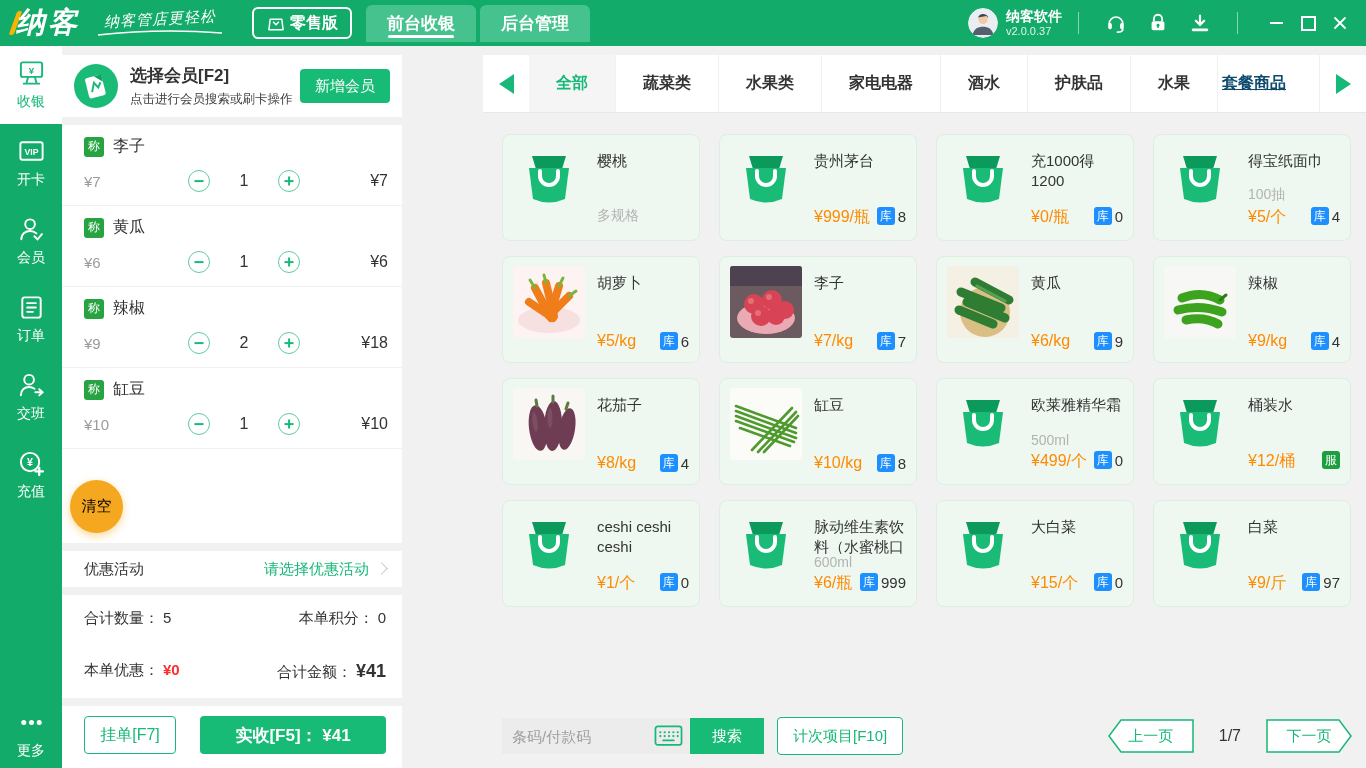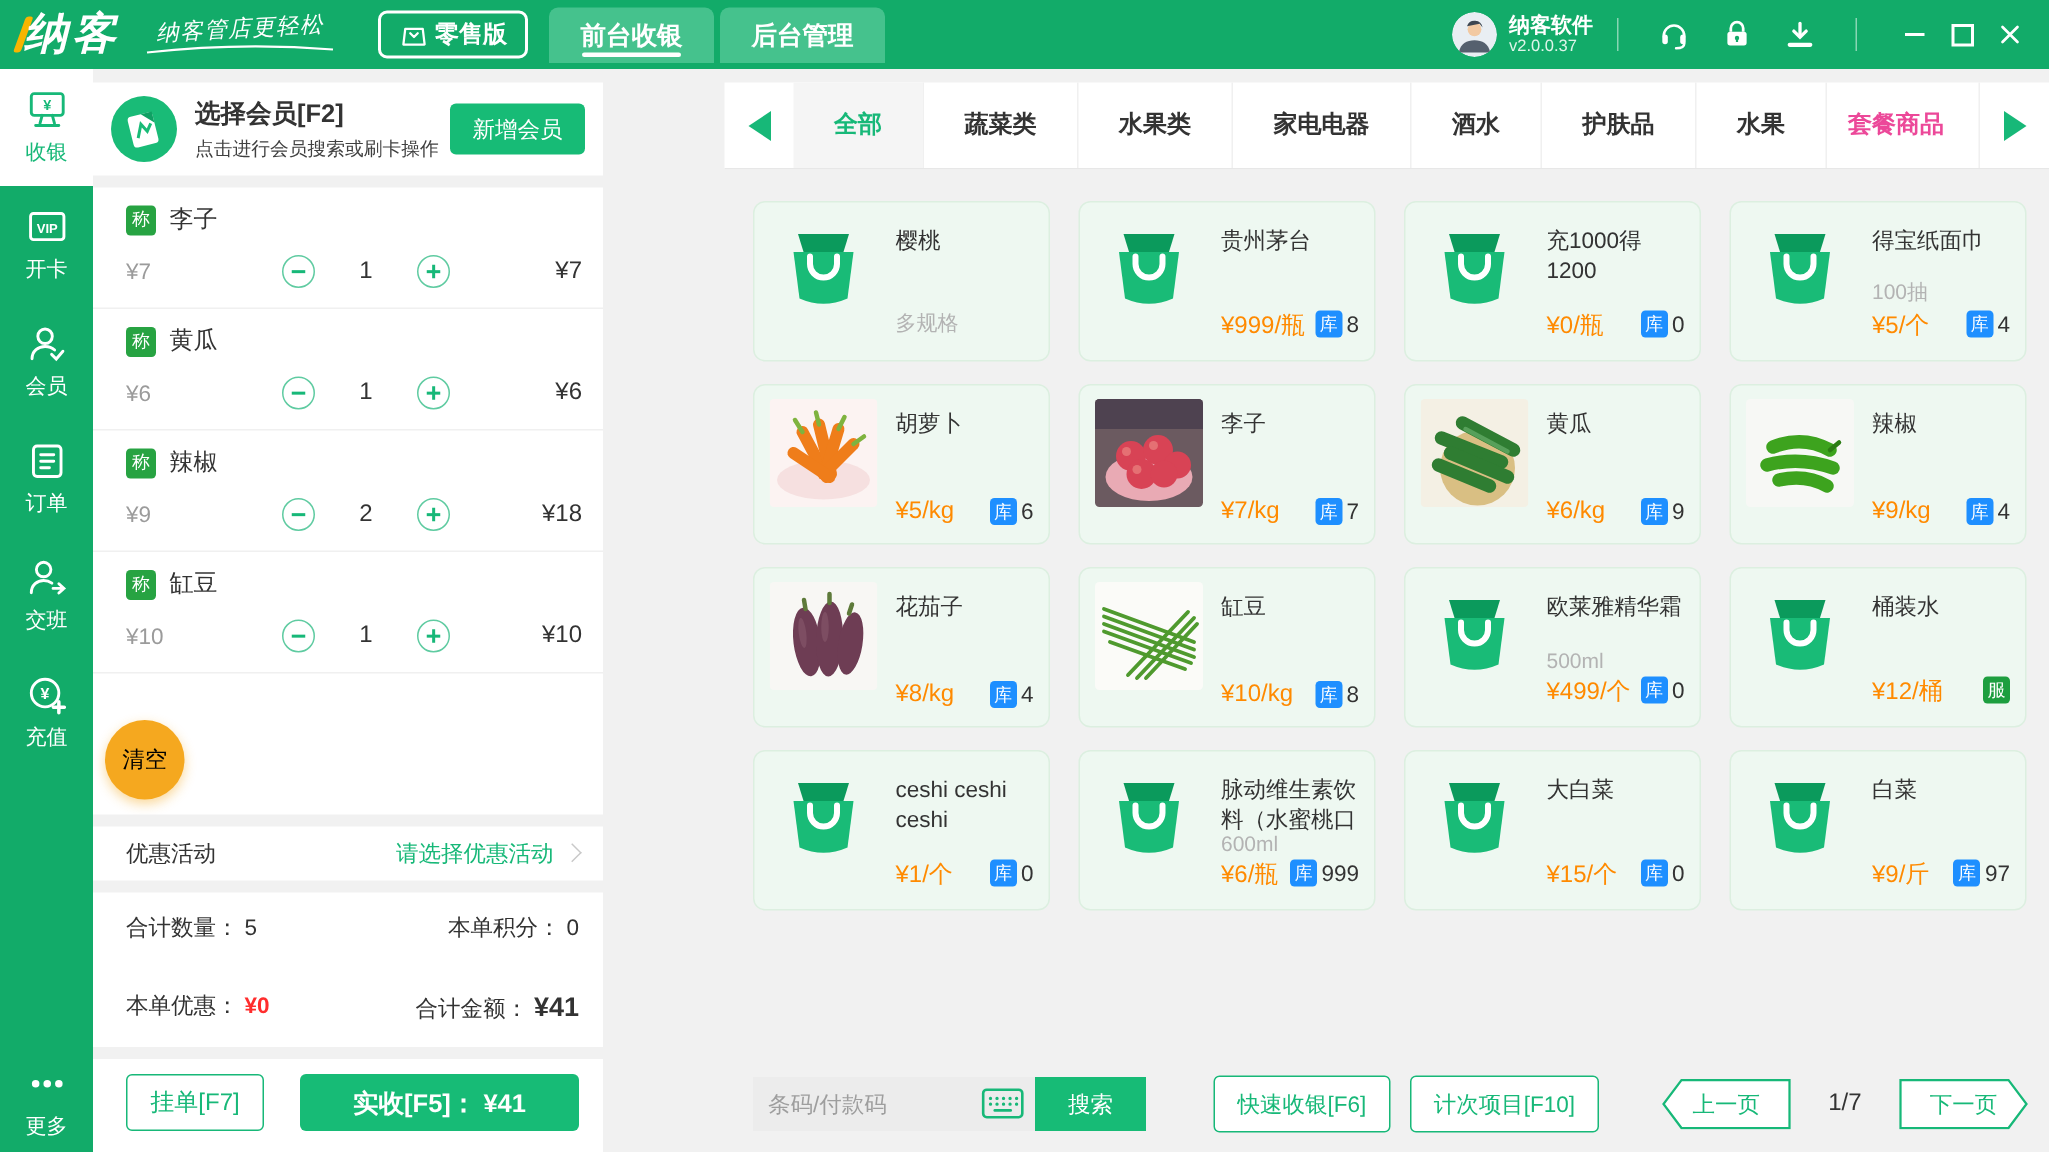--- a/index.html
+++ b/index.html
@@ -90,21 +90,21 @@
               padding-top:9px;box-sizing:border-box;}
   .cat-bar{background:#fff;height:57px;flex:none;display:flex;align-items:stretch;border-bottom:1px solid #e7e7e7;}
   .cat-arrow{width:46px;display:flex;align-items:center;justify-content:center;cursor:pointer;flex:none;}
   .tri-left{width:0;height:0;border-top:10px solid transparent;border-bottom:10px solid transparent;border-right:15px solid #17b878;}
   .tri-right{width:0;height:0;border-top:10px solid transparent;border-bottom:10px solid transparent;border-left:15px solid #17b878;}
   .cat-tabs{display:flex;align-items:stretch;}
   .cat-tab{padding:0 27px;display:flex;align-items:center;font-size:16px;font-weight:bold;color:#333;
            border-left:1px solid #f0f0f0;cursor:pointer;white-space:nowrap;}
   .cat-tab:first-child{border-left:none;}
   .cat-tab.active{background:#f5f5f5;color:#17b878;}
-  .cat-tab.highlight{color:#ec4899;padding:0 14px;}
+  .cat-tab.highlight{color:#0c4a6e;padding:0 4px;text-decoration:underline;}
   .cat-arrow.right{margin-left:auto;border-left:1px solid #f0f0f0;}
 
   .grid{display:grid;grid-template-columns:repeat(4,198px);grid-auto-rows:107px;gap:15px 19px;
         margin:21px 0 0 19px;}
   .card{background:#eef8f1;border:1px solid #dcefe0;border-radius:8px;display:flex;
         padding:0 10px 12px 10px;box-sizing:border-box;cursor:pointer;}
   .p-img{width:72px;height:72px;flex:none;align-self:center;border-radius:3px;overflow:hidden;margin-top:-4px;}
   .p-img svg{width:100%;height:100%;}
   .p-info{flex:1;margin-left:12px;display:flex;flex-direction:column;min-width:0;padding-top:16px;}
   .p-name{font-size:15px;color:#333;line-height:1.32;max-height:40px;overflow:hidden;}
@@ -832,21 +832,20 @@
           <rect x="1.5" y="1.5" width="27" height="19" rx="2.5"></rect>
           <g stroke-width="2.2" stroke-linecap="round">
             <path d="M6.5 7.5 h.1 M11 7.5 h.1 M15.5 7.5 h.1 M20 7.5 h.1 M24.5 7.5 h.1"></path>
             <path d="M6.5 11.5 h.1 M11 11.5 h.1 M15.5 11.5 h.1 M20 11.5 h.1 M24.5 11.5 h.1"></path>
             <path d="M9.5 15.8 h11" stroke-width="1.8"></path>
           </g>
         </svg>
       </span>
     </div>
     <button class="search-btn">搜索</button>
-    <button class="outline-btn quick-btn">快速收银[F6]</button>
     <button class="outline-btn count-btn">计次项目[F10]</button>
 
     <div class="pager">
       <button class="pager-btn">
         <svg width="86" height="34" viewBox="0 0 86 34">
           <polygon points="13,1 85,1 85,33 13,33 1,17" fill="#fff" stroke="#17b878" stroke-width="1.5"></polygon>
         </svg>
         <span>上一页</span>
       </button>
       <span class="page-ind">1/7</span>

